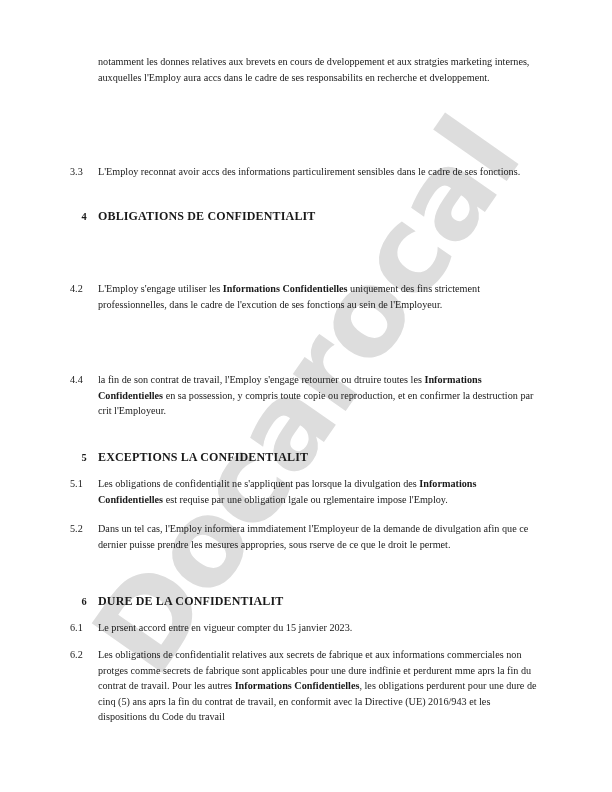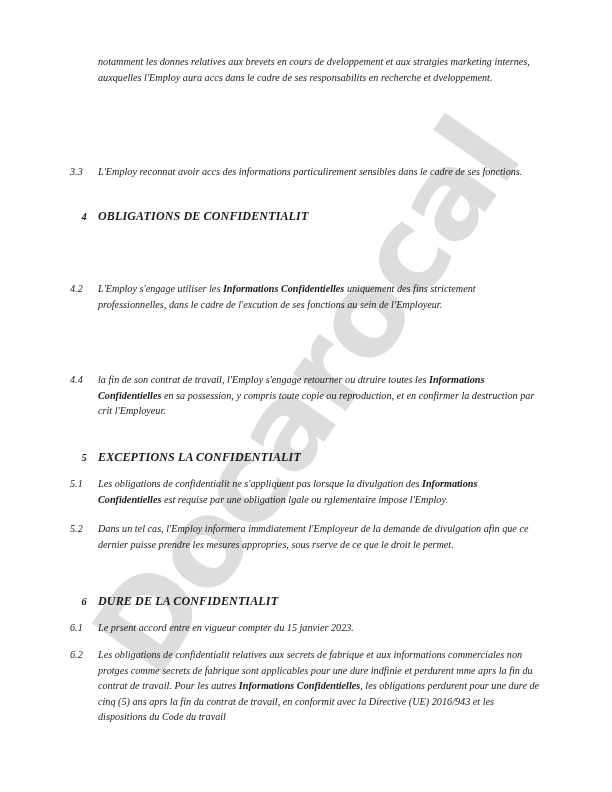--- a/index.html
+++ b/index.html
@@ -45,21 +45,20 @@
   }
 
   
   .content {
     position: absolute;
     left: 0;
     top: 0;
     width: 612px;
     height: 792px;
     z-index: 2;
-    font-style: italic;
   }
 
   .block {
     position: absolute;
     left: 70px;
     width: 470px;
   }
 
   .clause {
     display: flex;

